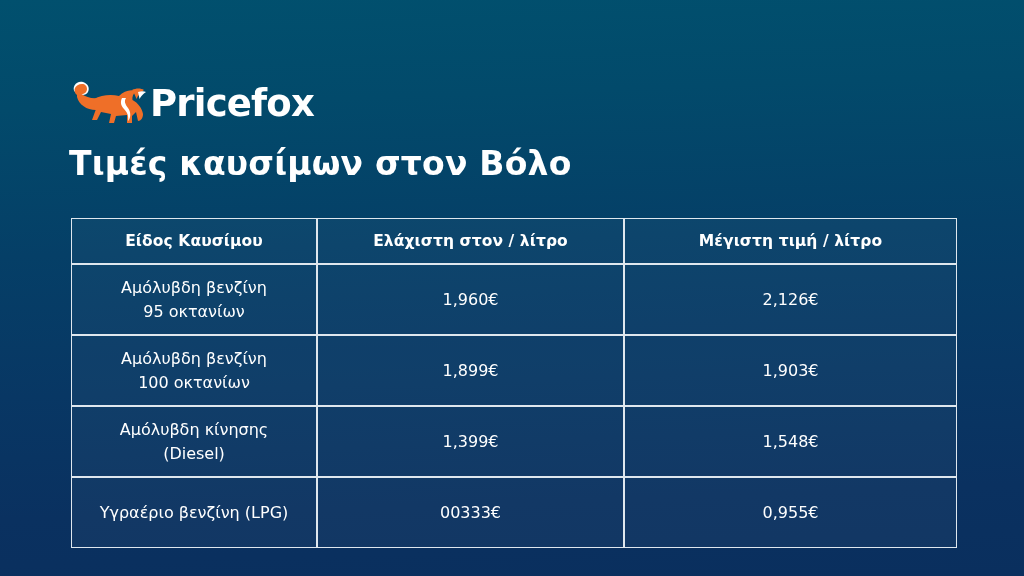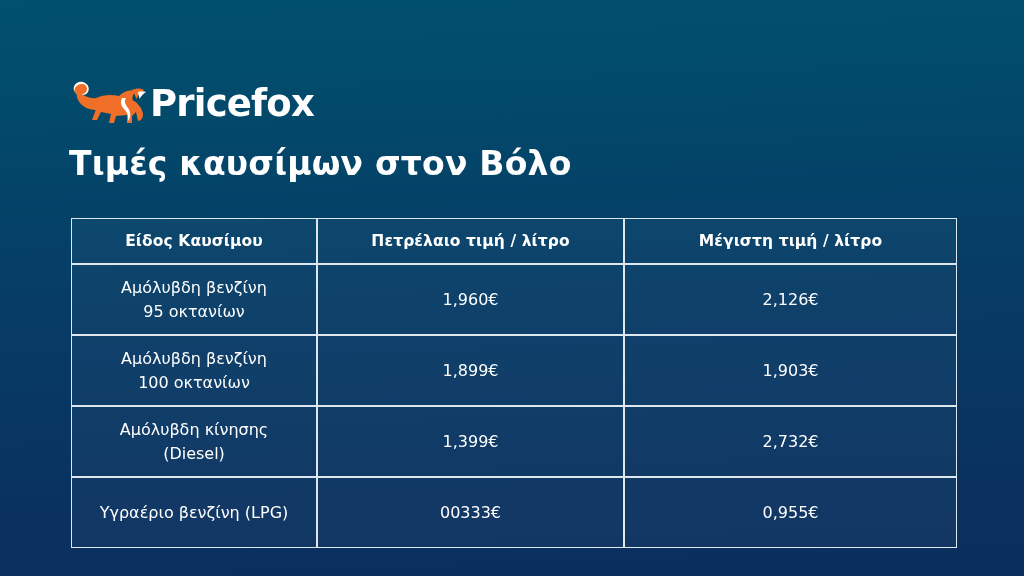--- a/index.html
+++ b/index.html
@@ -128,21 +128,21 @@
 
   <table class="price-table">
     <colgroup>
       <col class="col-type">
       <col class="col-min">
       <col class="col-max">
     </colgroup>
     <thead>
       <tr>
         <th>Είδος Καυσίμου</th>
-        <th>Πετρέλαιο τιμή / λίτρο</th>
+        <th>Ελάχιστη στον / λίτρο</th>
         <th>Μέγιστη τιμή / λίτρο</th>
       </tr>
     </thead>
     <tbody>
       <tr>
         <td>
           <span class="cell-line">Αμόλυβδη βενζίνη</span>
           <span class="cell-line">95 οκτανίων</span>
         </td>
         <td>1,960€</td>
@@ -155,21 +155,21 @@
         </td>
         <td>1,899€</td>
         <td>1,903€</td>
       </tr>
       <tr>
         <td>
           <span class="cell-line">Αμόλυβδη κίνησης</span>
           <span class="cell-line">(Diesel)</span>
         </td>
         <td>1,399€</td>
-        <td>2,732€</td>
+        <td>1,548€</td>
       </tr>
       <tr>
         <td>
           <span class="cell-line">Υγραέριο βενζίνη (LPG)</span>
           <span class="cell-line"></span>
         </td>
         <td>00333€</td>
         <td>0,955€</td>
       </tr>
     </tbody>

